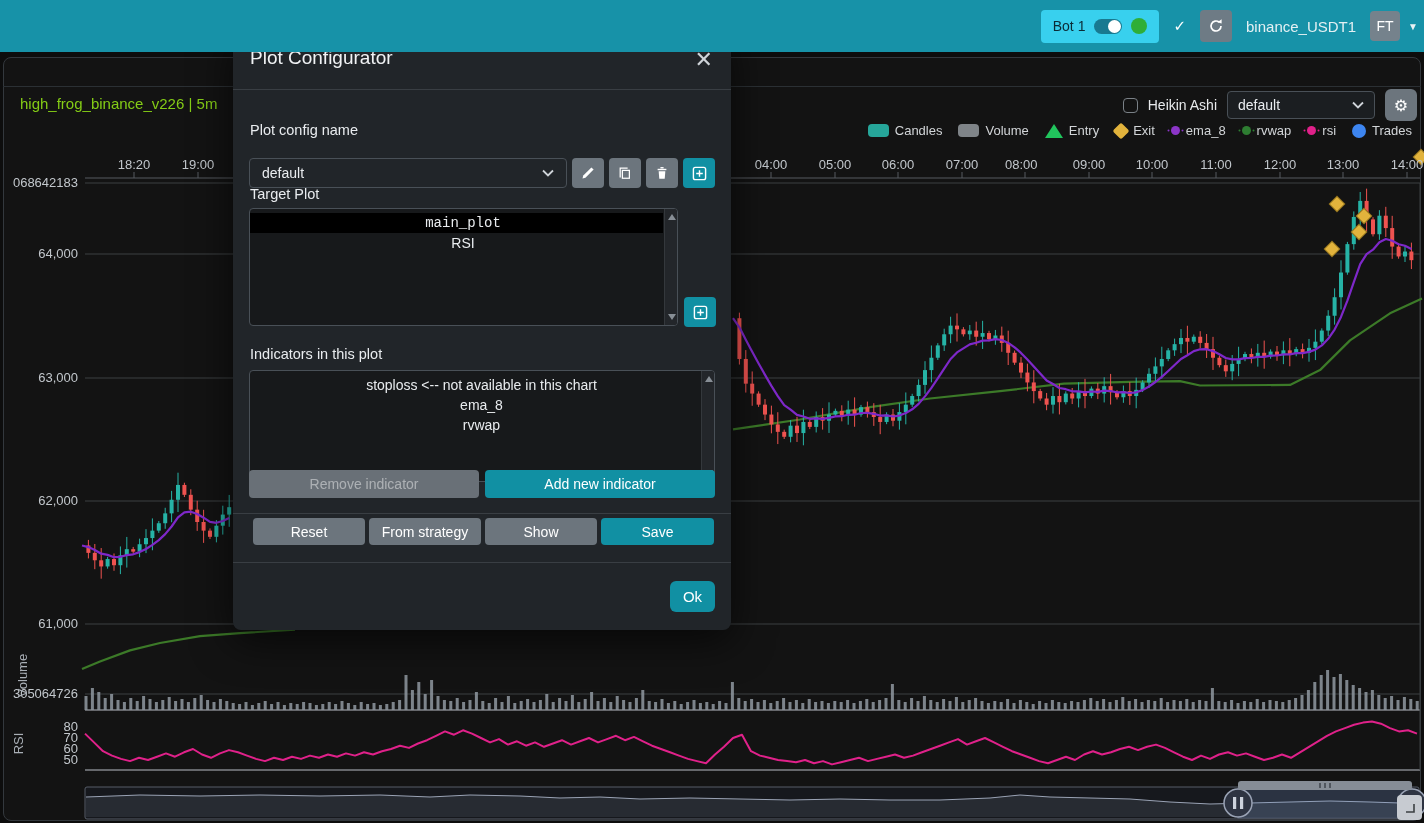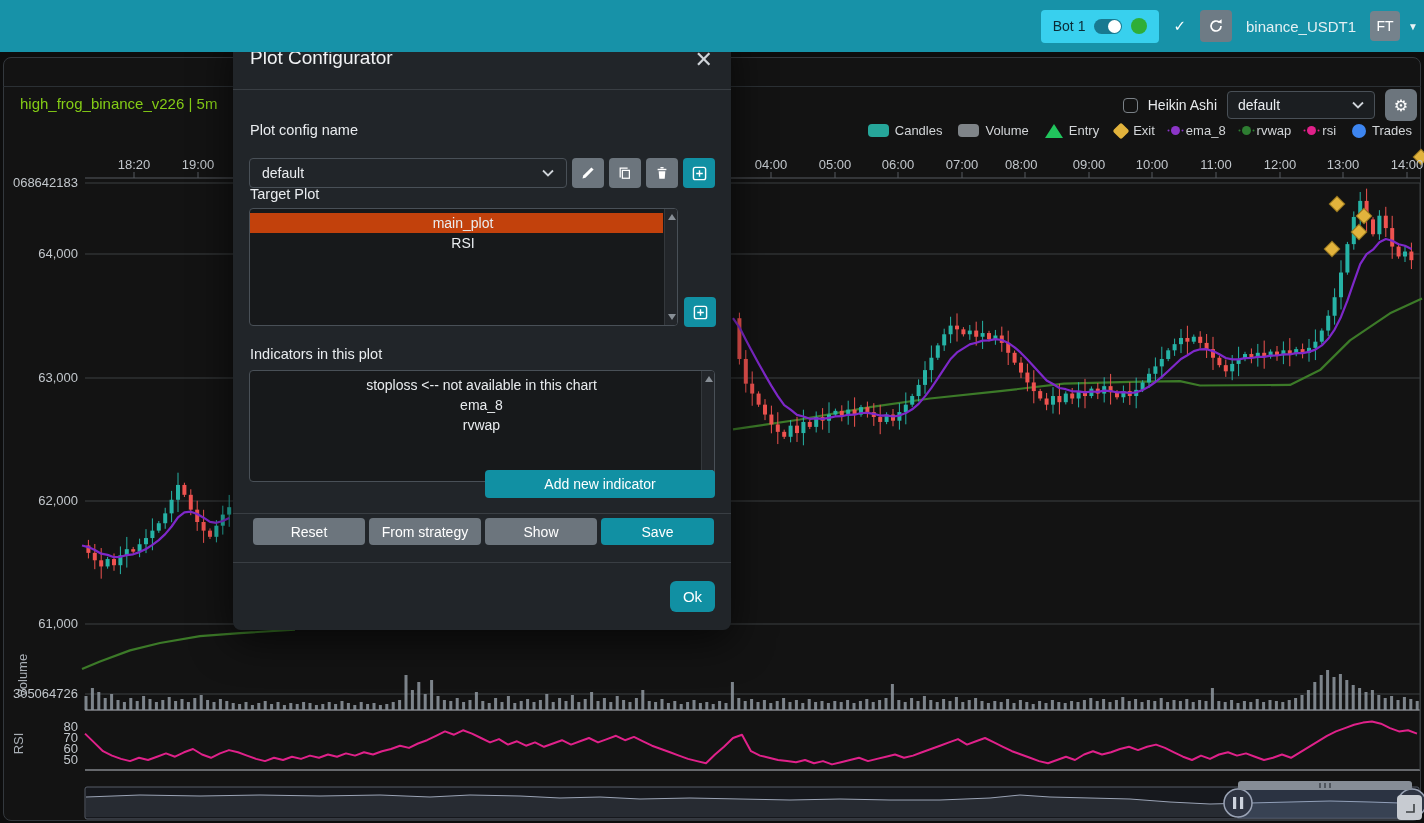--- a/index.html
+++ b/index.html
@@ -48,21 +48,21 @@
   .m-label{position:absolute;left:17px;font-size:14.5px;color:#e9ecef;}
   .m-select{position:absolute;left:16px;width:318px;height:30px;border:1px solid #495057;border-radius:4px;
     background:#212529;display:flex;align-items:center;justify-content:space-between;padding:0 12px;cursor:pointer;}
   .m-select .val{font-size:14px;color:#e9ecef;}
   .ibtn{position:absolute;width:32px;height:30px;border-radius:4px;display:flex;align-items:center;justify-content:center;cursor:pointer;}
   .ibtn.gray{background:#6c757d;}
   .ibtn.teal{background:#1190a3;}
   .listbox{position:absolute;left:16px;border:1px solid #495057;border-radius:4px;background:#17191b;overflow:hidden;}
   .list-items{position:absolute;left:0;top:4px;right:14px;}
   .list-row{height:20px;line-height:20px;padding-left:13px;font-size:14px;color:#e9ecef;cursor:pointer;white-space:nowrap;}
-  .list-row.sel{background:#c2410c;}
+  .list-row.sel{background:#000000;font-family:Liberation Mono, monospace;}
   .sbar{position:absolute;right:0;top:0;bottom:0;width:13px;background:#23262a;border-left:1px solid #34383c;}
   .sbar .up,.sbar .dn{position:absolute;left:3px;width:0;height:0;border-left:4px solid transparent;border-right:4px solid transparent;}
   .sbar .up{top:5px;border-bottom:6px solid #878e95;}
   .sbar .dn{bottom:5px;border-top:6px solid #878e95;}
   .btn{border-radius:4px;display:flex;align-items:center;justify-content:center;font-size:14px;color:#fff;cursor:pointer;position:absolute;}
   .btn.gray{background:#6c757d;}
   .btn.teal{background:#1190a3;}
   .btn.disabled{background:#697077;color:rgba(255,255,255,.45);cursor:default;}
   .m-hr{position:absolute;left:0;width:100%;height:1px;background:#393e43;}
 </style>
@@ -734,20 +734,21 @@
         <div class="list-row">stoploss &lt;-- not available in this chart</div>
         <div class="list-row">ema_8</div>
         <div class="list-row">rvwap</div>
       </div>
     <div class="sbar">
         <div class="up"></div>
         <div class="dn"></div>
       </div>
   </div>
 
+  <div class="btn disabled" style="left:16px;top:440px;width:230px;height:28px;">Remove indicator</div>
   <div class="btn teal" style="left:252px;top:440px;width:230px;height:28px;">Add new indicator</div>
 
   <div class="m-hr" style="top:483px;"></div>
   <div class="btn gray" style="left:20px;top:488px;width:112px;height:27px;">Reset</div>
   <div class="btn gray" style="left:136px;top:488px;width:112px;height:27px;">From strategy</div>
   <div class="btn gray" style="left:252px;top:488px;width:112px;height:27px;">Show</div>
   <div class="btn teal" style="left:368px;top:488px;width:113px;height:27px;">Save</div>
 
   <div class="m-hr" style="top:532px;"></div>
   <div class="btn teal" style="left:437px;top:551px;width:45px;height:31px;border-radius:6px;font-size:15px;">Ok</div>

